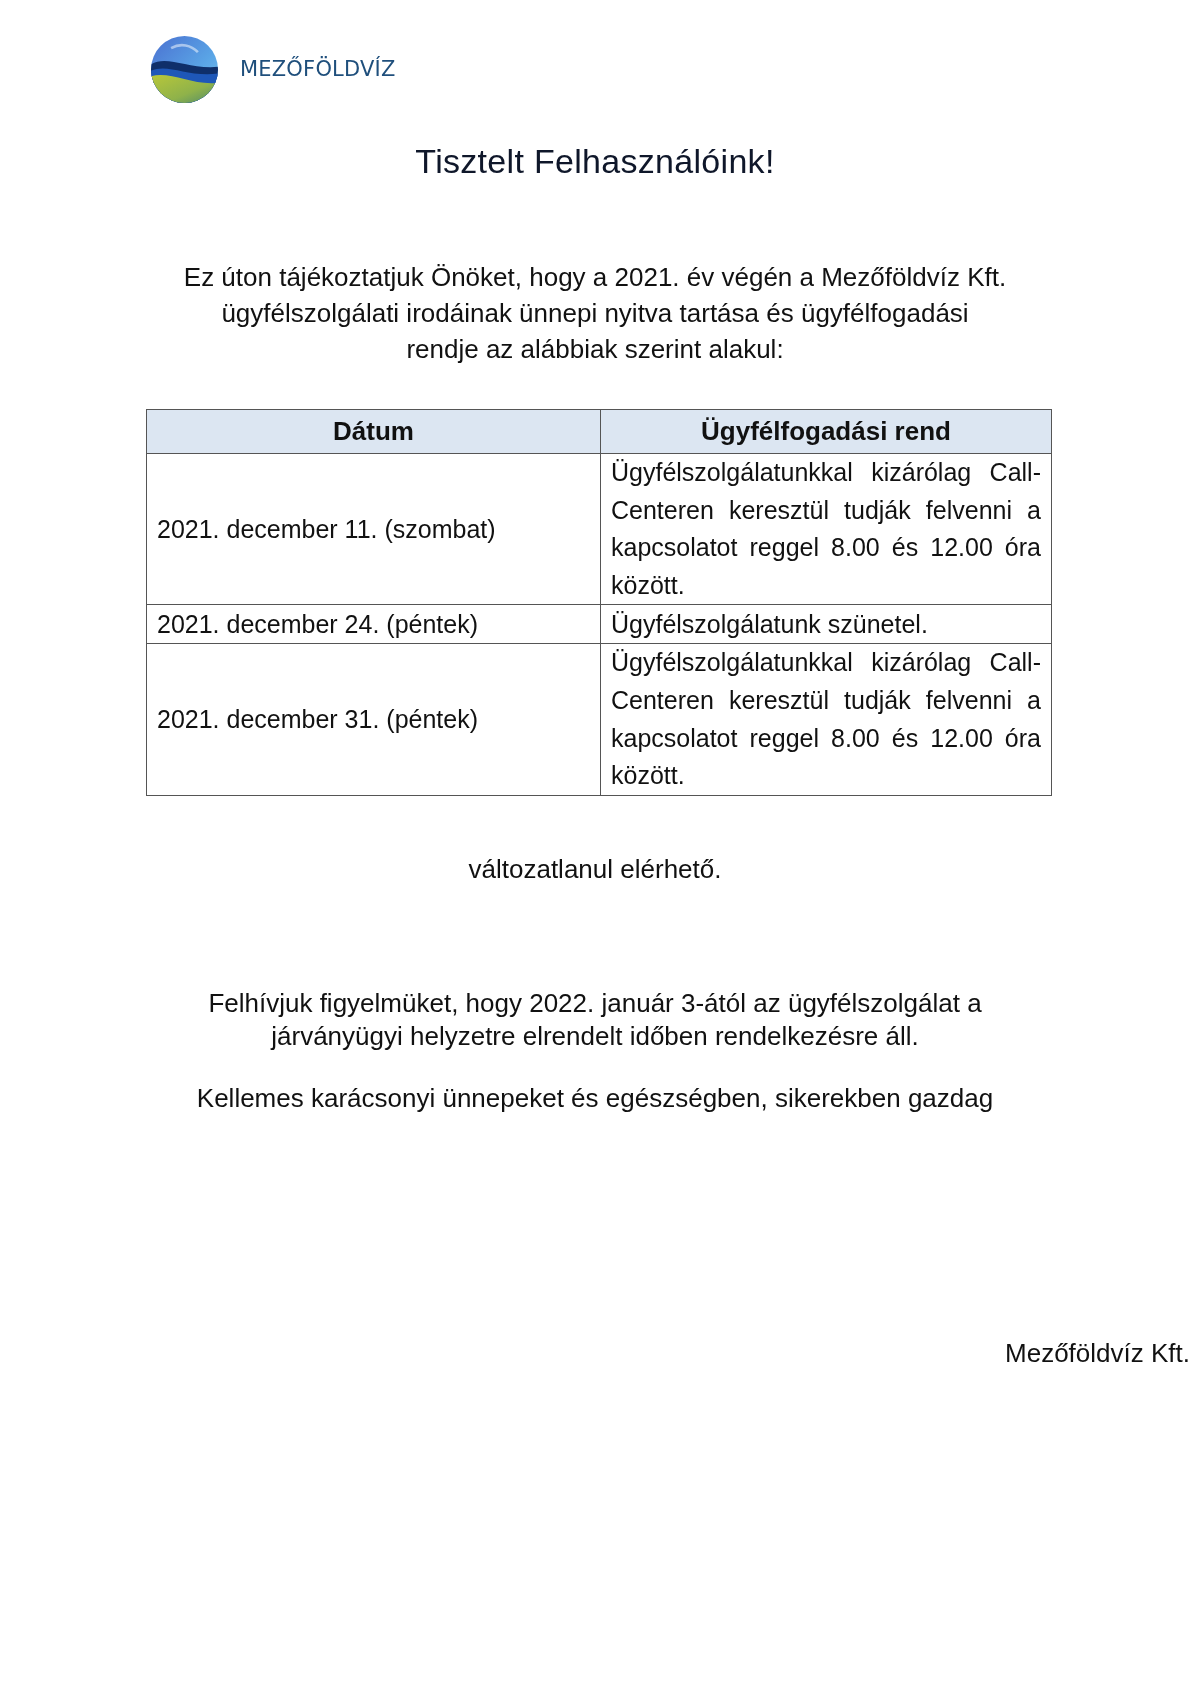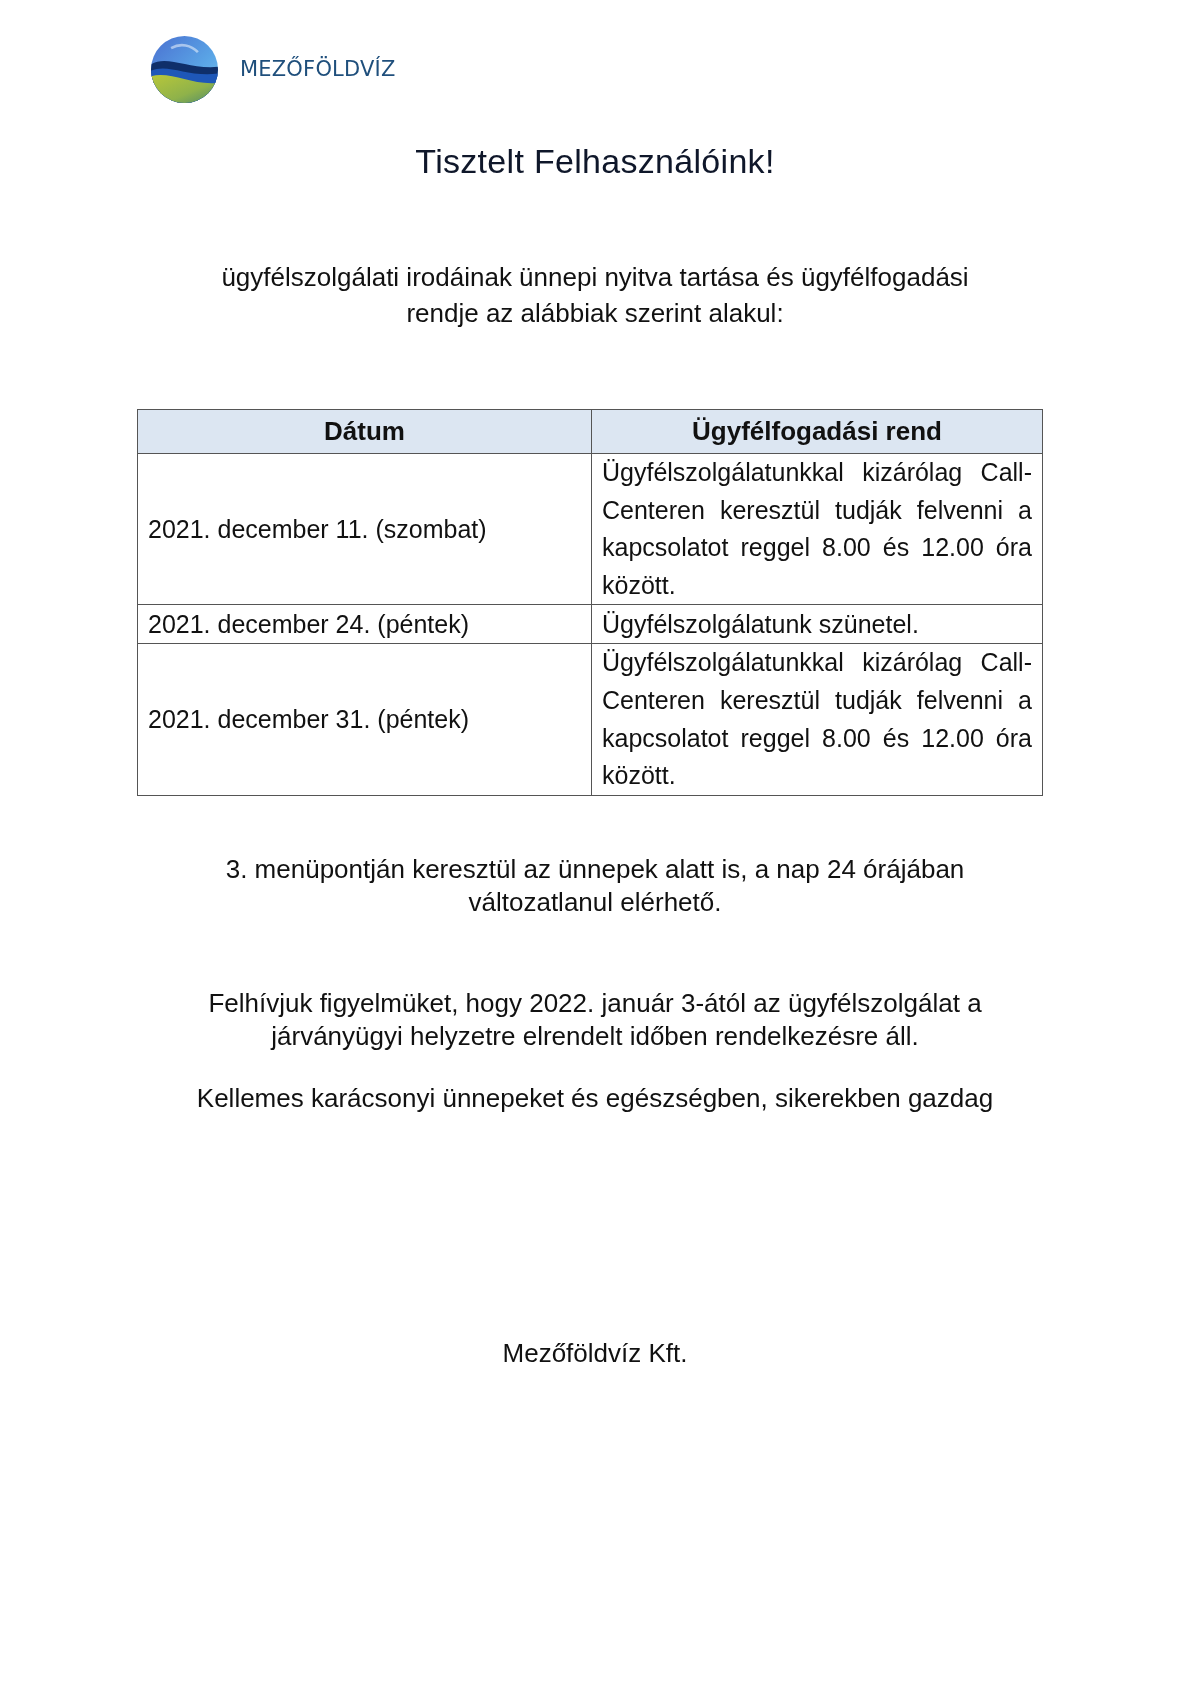--- a/index.html
+++ b/index.html
@@ -10,22 +10,22 @@
   .logo-text { margin-left:22px; font-family:"DejaVu Sans", sans-serif; font-size:21px;
                color:#1f4f7c; letter-spacing:0.2px; margin-top:-2px; }
   .title { position:absolute; left:0; right:0; top:142px; text-align:center;
            font-size:34px; font-weight:normal; color:#0f172a; letter-spacing:0.3px; }
   .para { position:absolute; left:120px; width:950px; text-align:center; font-size:26px;
           line-height:36px; }
   .intro { top:259px; }
   .p1 { top:853px; line-height:33px; }
   .p2 { top:987px; line-height:33px; }
   .p3 { top:1082px; line-height:33px; }
-  .signature { position:absolute; left:0; right:0; top:1338px; text-align:center; font-size:26px; }
-  table.sched { position:absolute; left:137px; top:409px; width:906px; border-collapse:collapse;
+  .signature { position:absolute; left:0; right:0; top:1338px; text-align:right; font-size:26px; }
+  table.sched { position:absolute; left:146px; top:409px; width:906px; border-collapse:collapse;
                 font-size:25px; }
   table.sched th, table.sched td { border:1.5px solid #555; padding:0 10px; vertical-align:middle; }
   table.sched th { background:#dce6f2; font-weight:bold; height:43px; text-align:center; font-size:26px; }
   table.sched td.date { width:433px; text-align:left; }
   table.sched td.desc { text-align:justify; text-align-last:left; line-height:37.6px; }
   table.sched td.single { height:38px; line-height:37px; }
 </style>
 </head>
 <body>
 
@@ -53,20 +53,21 @@
       <path d="M0 60 C 30 52, 60 74, 100 70 L100 100 L0 100 Z" fill="url(#land)"></path>
       <path d="M30 18 C 45 10, 60 14, 70 24" stroke="#ffffff" stroke-opacity="0.5" stroke-width="4" fill="none"></path>
     </g>
   </svg>
   <span class="logo-text">MEZŐFÖLDVÍZ</span>
 </div>
 
 <div class="title">Tisztelt Felhasználóink!</div>
 
 <div class="para intro">
+  <div>Ez úton tájékoztatjuk Önöket, hogy a 2021. év végén a Mezőföldvíz Kft.</div>
   <div>ügyfélszolgálati irodáinak ünnepi nyitva tartása és ügyfélfogadási</div>
   <div>rendje az alábbiak szerint alakul:</div>
 </div>
 
 <table class="sched">
   <thead>
     <tr>
       <th>Dátum</th>
       <th>Ügyfélfogadási rend</th>
     </tr>
@@ -81,21 +82,20 @@
       <td class="desc single">Ügyfélszolgálatunk szünetel.</td>
     </tr>
     <tr>
       <td class="date">2021. december 31. (péntek)</td>
       <td class="desc">Ügyfélszolgálatunkkal kizárólag Call-Centeren keresztül tudják felvenni a kapcsolatot reggel 8.00 és 12.00 óra között.</td>
     </tr>
   </tbody>
 </table>
 
 <div class="para p1">
-  <div>3. menüpontján keresztül az ünnepek alatt is, a nap 24 órájában</div>
   <div>változatlanul elérhető.</div>
 </div>
 
 <div class="para p2">
   <div>Felhívjuk figyelmüket, hogy 2022. január 3-ától az ügyfélszolgálat a</div>
   <div>járványügyi helyzetre elrendelt időben rendelkezésre áll.</div>
 </div>
 
 <div class="para p3">
   <div>Kellemes karácsonyi ünnepeket és egészségben, sikerekben gazdag</div>

